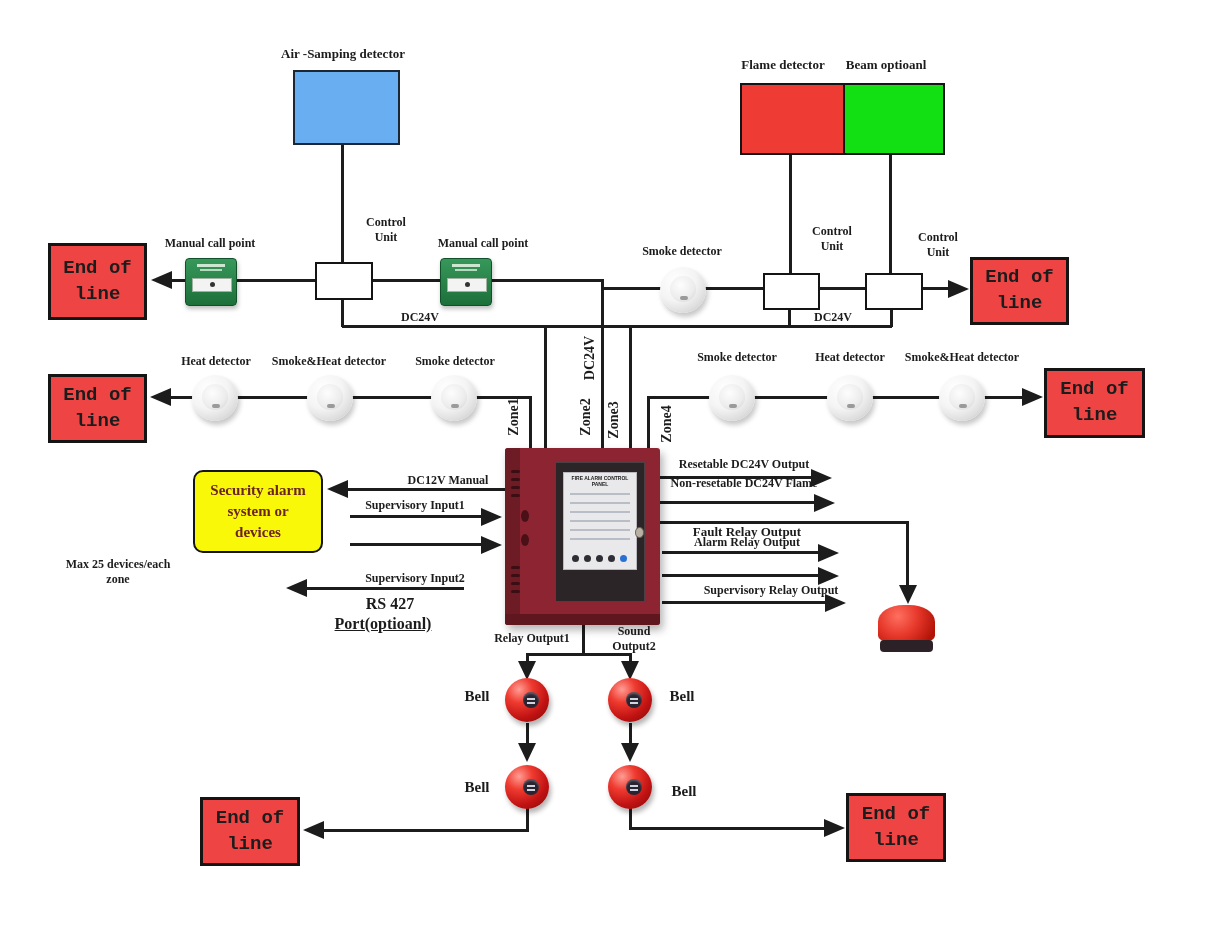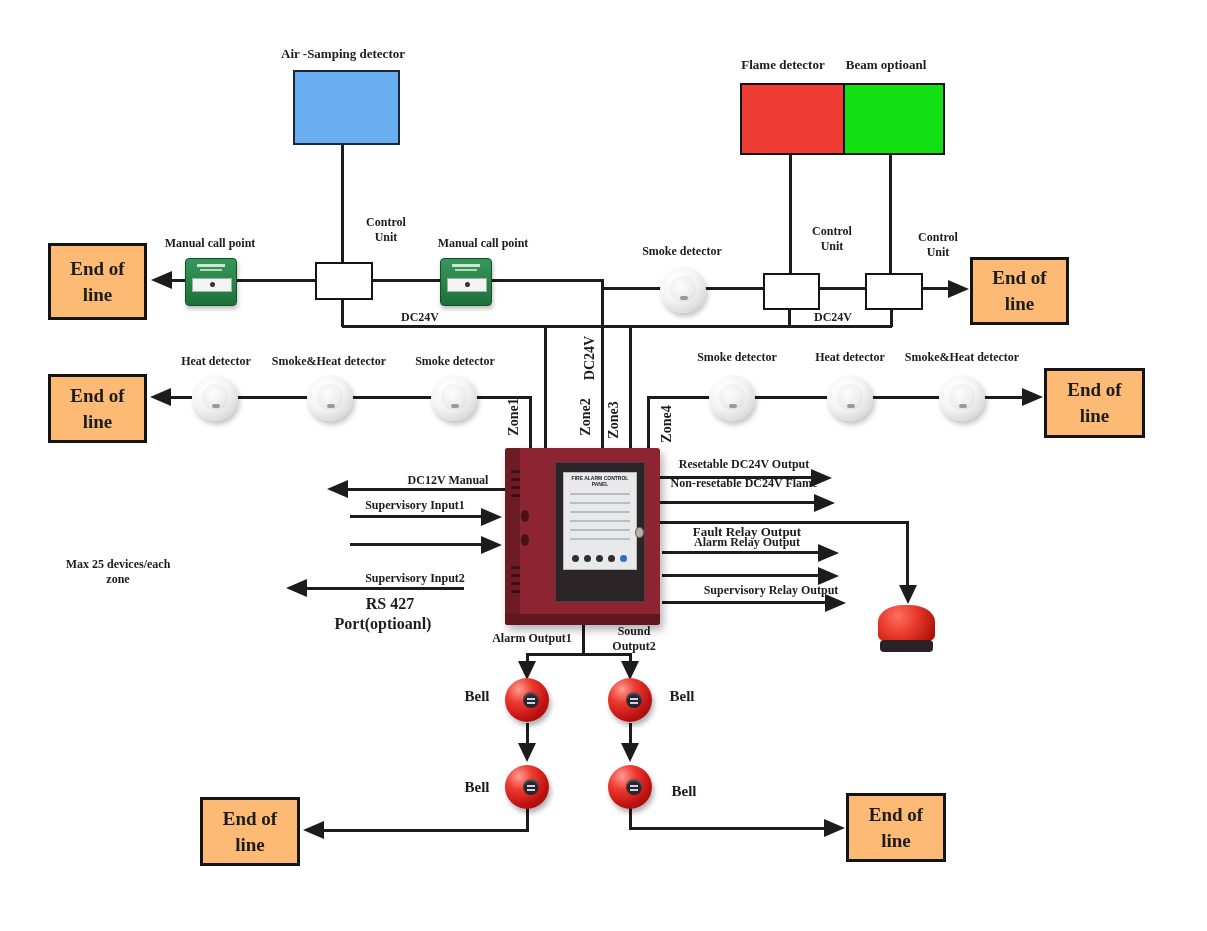--- a/index.html
+++ b/index.html
@@ -11,22 +11,22 @@
   
   .arr{position:absolute;width:0;height:0;}
   .arr.l{border-top:9px solid transparent;border-bottom:9px solid transparent;border-right:21px solid #1c1c1c;}
   .arr.r{border-top:9px solid transparent;border-bottom:9px solid transparent;border-left:21px solid #1c1c1c;}
   .arr.d{border-left:9px solid transparent;border-right:9px solid transparent;border-top:19px solid #1c1c1c;}
   
   .lbl{position:absolute;transform:translateX(-50%);text-align:center;font-size:13px;white-space:nowrap;line-height:1.25;}
   .lbl.wrap{white-space:normal;}
   .vlbl{position:absolute;transform:translate(-50%,-50%) rotate(-90deg);font-size:14px;white-space:nowrap;}
   
-  .eol{position:absolute;border:3px solid #141414;background:#fdba74;display:flex;align-items:center;justify-content:center;
-       text-align:center;font-size:19px;line-height:1.35;}
+  .eol{position:absolute;border:3px solid #141414;background:#ef4444;display:flex;align-items:center;justify-content:center;
+       text-align:center;font-size:19px;line-height:1.35;font-family:Liberation Mono, monospace;}
   .eol span{width:80px;}
   .cu{position:absolute;border:2px solid #141414;background:#fff;}
   .cbox{position:absolute;border:2px solid #1b2735;}
   .secbox{position:absolute;border:2px solid #141414;border-radius:10px;display:flex;align-items:center;justify-content:center;
           text-align:center;font-size:15px;line-height:1.4;color:#6b2424;}
   .secbox span{width:110px;}
   
   .det{position:absolute;border-radius:50%;
        background:radial-gradient(circle at 35% 30%,#ffffff 0%,#f4f4f4 45%,#dedede 72%,#bdbdbd 100%);
        box-shadow:2px 4px 5px rgba(0,0,0,0.22);}
@@ -212,20 +212,23 @@
     </div>
   <div class="det" style="left:827px;top:375px;width:46px;height:46px;">
       <i></i>
       <b></b>
     </div>
   <div class="det" style="left:939px;top:375px;width:46px;height:46px;">
       <i></i>
       <b></b>
     </div>
 
+  <div class="secbox" style="left: 193px; top: 470px; width: 126px; height: 79px; background-color: rgb(248, 248, 8);">
+    <span>Security alarm system or devices</span>
+  </div>
 
   <div class="panel">
     <div class="side"></div>
     <div class="vent" style="top:22px;"></div>
     <div class="vent" style="top:30px;"></div>
     <div class="vent" style="top:38px;"></div>
     <div class="vent" style="top:46px;"></div>
     <div class="vent" style="top:118px;"></div>
     <div class="vent" style="top:126px;"></div>
     <div class="vent" style="top:134px;"></div>
@@ -292,29 +295,29 @@
   <div class="vlbl" style="left:586px;top:417px;">Zone2</div>
   <div class="vlbl" style="left:614px;top:420px;">Zone3</div>
   <div class="vlbl" style="left:667px;top:424px;">Zone4</div>
   <div class="vlbl" style="left:590px;top:358px;">DC24V</div>
 
   <div class="lbl" style="left:448px;top:473px;font-size:12px;">DC12V Manual</div>
   <div class="lbl" style="left:415px;top:498px;font-size:12px;">Supervisory Input1</div>
   <div class="lbl" style="left:415px;top:525px;font-size:12px;margin-top:46px;">Supervisory Input2</div>
   <div class="lbl wrap" style="left:118px;top:557px;width:130px;font-size:12px;">Max 25 devices/each zone</div>
   <div class="lbl" style="left:390px;top:594px;font-size:16px;">RS 427</div>
-  <div class="lbl" style="left:383px;top:614px;font-size:16px;">Port(optioanl)</div>
+  <div class="lbl" style="left:383px;top:614px;font-size:16px;text-decoration:underline;">Port(optioanl)</div>
 
   <div class="lbl" style="left:744px;top:457px;font-size:12px;">Resetable DC24V Output</div>
   <div class="lbl wrap" style="left:744px;top:476px;width:168px;font-size:12px;">Non-resetable DC24V Flame</div>
   <div class="lbl" style="left:747px;top:535px;font-size:12px;">Alarm Relay Output</div>
   <div class="lbl" style="left:747px;top:524px;font-size:13px;">Fault Relay Output</div>
   <div class="lbl" style="left:752px;top:583px;font-size:12px;margin-left:19px;">Supervisory Relay Output</div>
 
-  <div class="lbl" style="left:532px;top:631px;font-size:12px;">Alarm Output1</div>
+  <div class="lbl" style="left:532px;top:631px;font-size:12px;">Relay Output1</div>
   <div class="lbl wrap" style="left:634px;top:624px;width:64px;font-size:12px;">Sound Output2</div>
 
   <div class="lbl" style="left:477px;top:687px;font-size:15px;">Bell</div>
   <div class="lbl" style="left:682px;top:687px;font-size:15px;">Bell</div>
   <div class="lbl" style="left:477px;top:778px;font-size:15px;">Bell</div>
   <div class="lbl" style="left:684px;top:782px;font-size:15px;">Bell</div>
 
 </div>
 
 </body></html>

